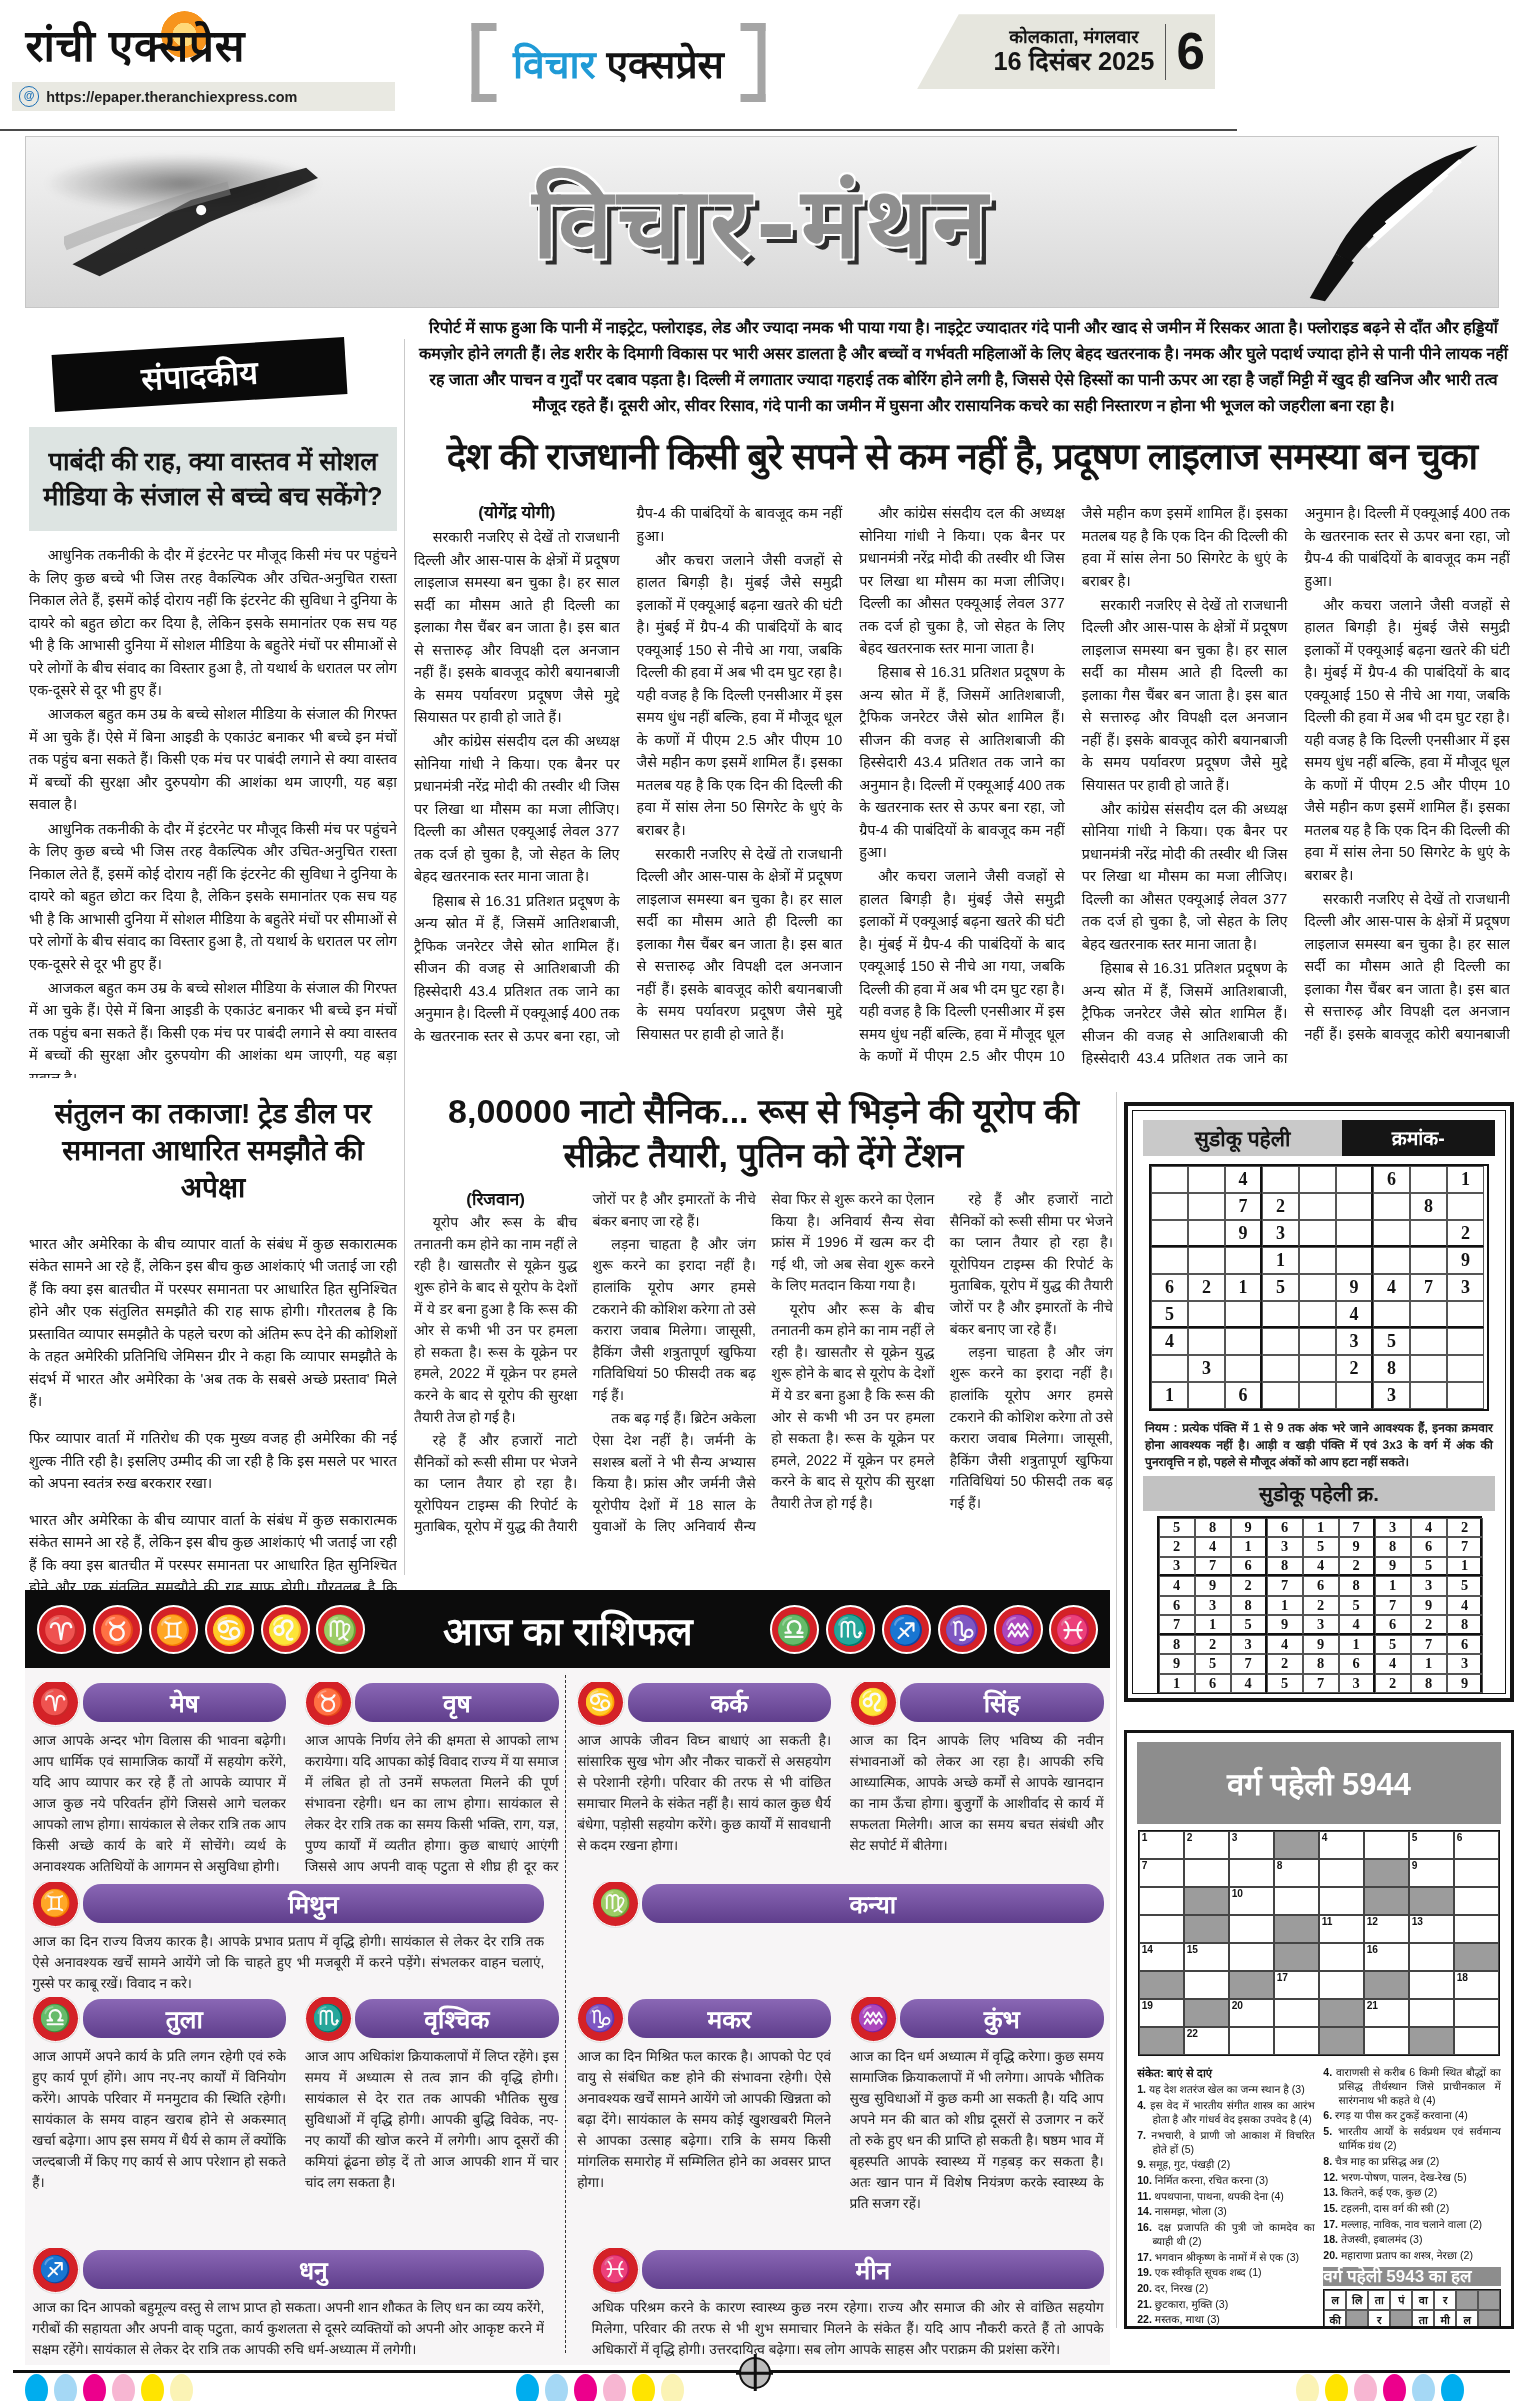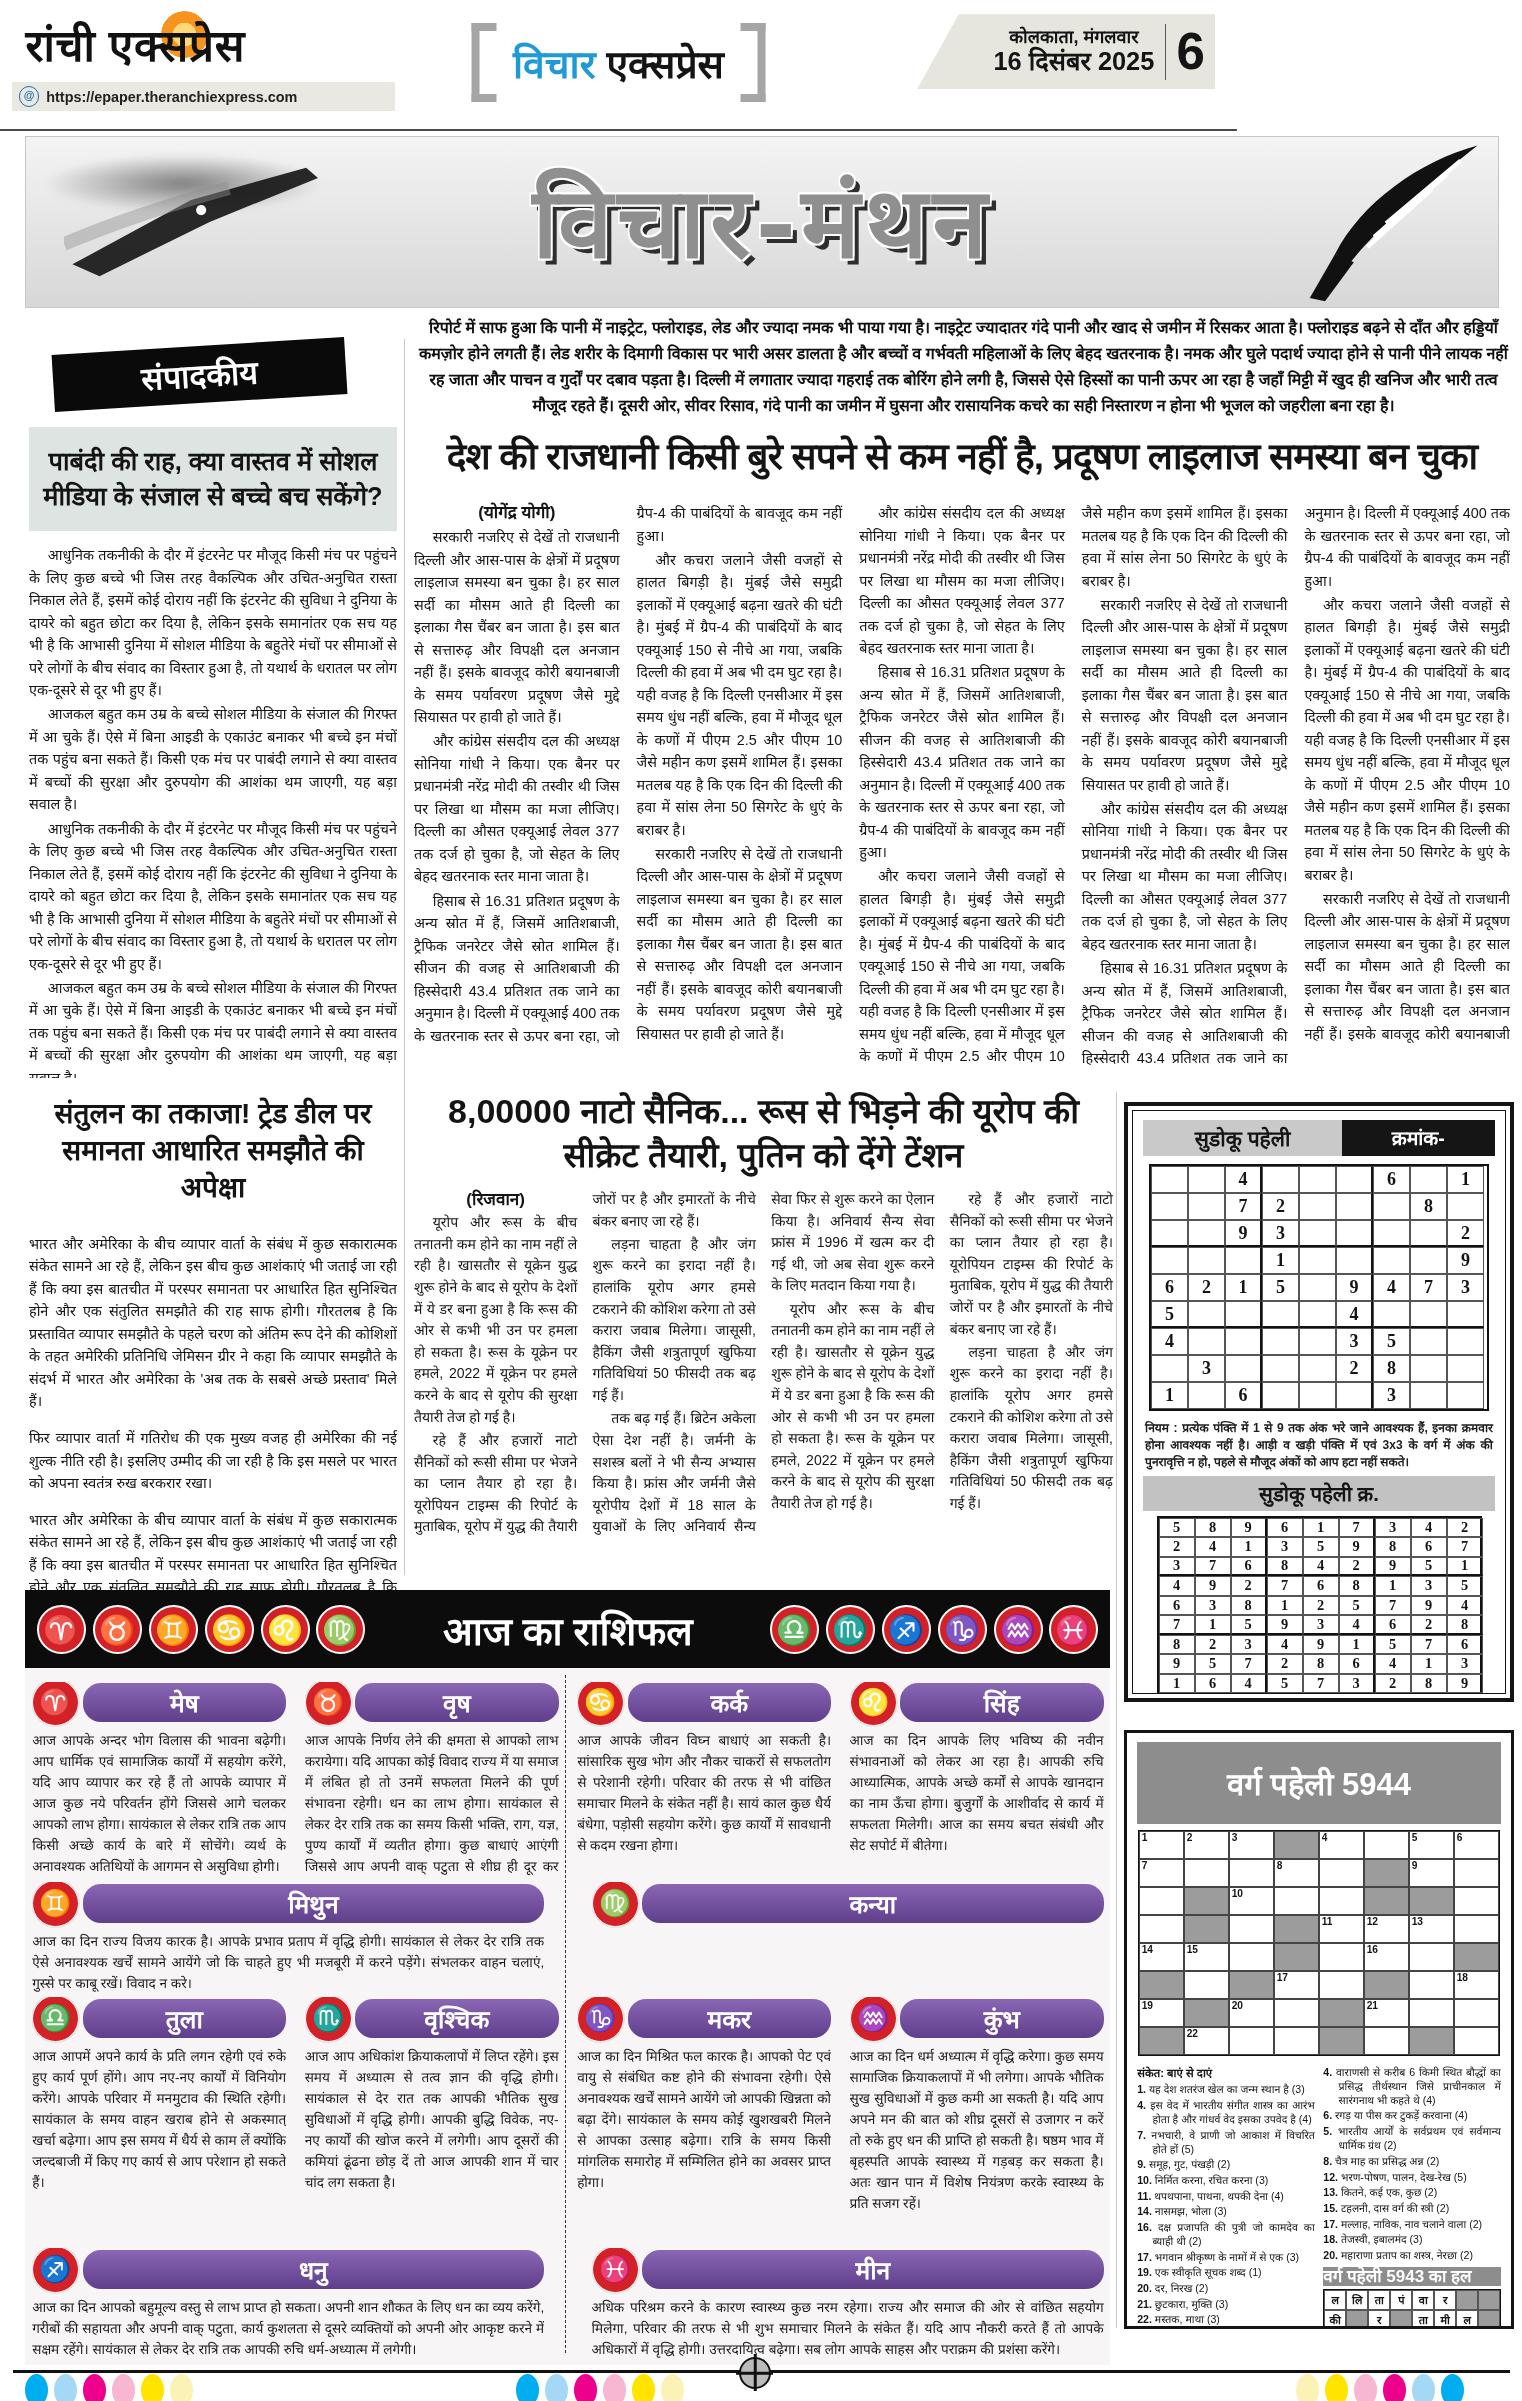--- a/index.html
+++ b/index.html
@@ -432,21 +432,21 @@
         <span class="sign-icon">♉</span>
         <span class="sign-name">वृष</span>
       </div>
       <div class="sign-body">आज आपके निर्णय लेने की क्षमता से आपको लाभ करायेगा। यदि आपका कोई विवाद राज्य में या समाज में लंबित हो तो उनमें सफलता मिलने की पूर्ण संभावना रहेगी। धन का लाभ होगा। सायंकाल से लेकर देर रात्रि तक का समय किसी भक्ति, राग, यज्ञ, पुण्य कार्यों में व्यतीत होगा। कुछ बाधाएं आएंगी जिससे आप अपनी वाक् पटुता से शीघ्र ही दूर कर लेंगे।</div>
     </div>
         <div class="sign-card">
       <div class="sign-head">
         <span class="sign-icon">♋</span>
         <span class="sign-name">कर्क</span>
       </div>
-      <div class="sign-body">आज आपके जीवन विघ्न बाधाएं आ सकती है। सांसारिक सुख भोग और नौकर चाकरों से सफलतोग से परेशानी रहेगी। परिवार की तरफ से भी वांछित समाचार मिलने के संकेत नहीं है। सायं काल कुछ धैर्य बंधेगा, पड़ोसी सहयोग करेंगे। कुछ कार्यों में सावधानी से कदम रखना होगा।</div>
+      <div class="sign-body">आज आपके जीवन विघ्न बाधाएं आ सकती है। सांसारिक सुख भोग और नौकर चाकरों से असहयोग से परेशानी रहेगी। परिवार की तरफ से भी वांछित समाचार मिलने के संकेत नहीं है। सायं काल कुछ धैर्य बंधेगा, पड़ोसी सहयोग करेंगे। कुछ कार्यों में सावधानी से कदम रखना होगा।</div>
     </div>
         <div class="sign-card">
       <div class="sign-head">
         <span class="sign-icon">♌</span>
         <span class="sign-name">सिंह</span>
       </div>
       <div class="sign-body">आज का दिन आपके लिए भविष्य की नवीन संभावनाओं को लेकर आ रहा है। आपकी रुचि आध्यात्मिक, आपके अच्छे कर्मों से आपके खानदान का नाम ऊँचा होगा। बुजुर्गों के आशीर्वाद से कार्य में सफलता मिलेगी। आज का समय बचत संबंधी और सेट सपोर्ट में बीतेगा।</div>
     </div>
       </div>
     <div class="horo-row r2">

